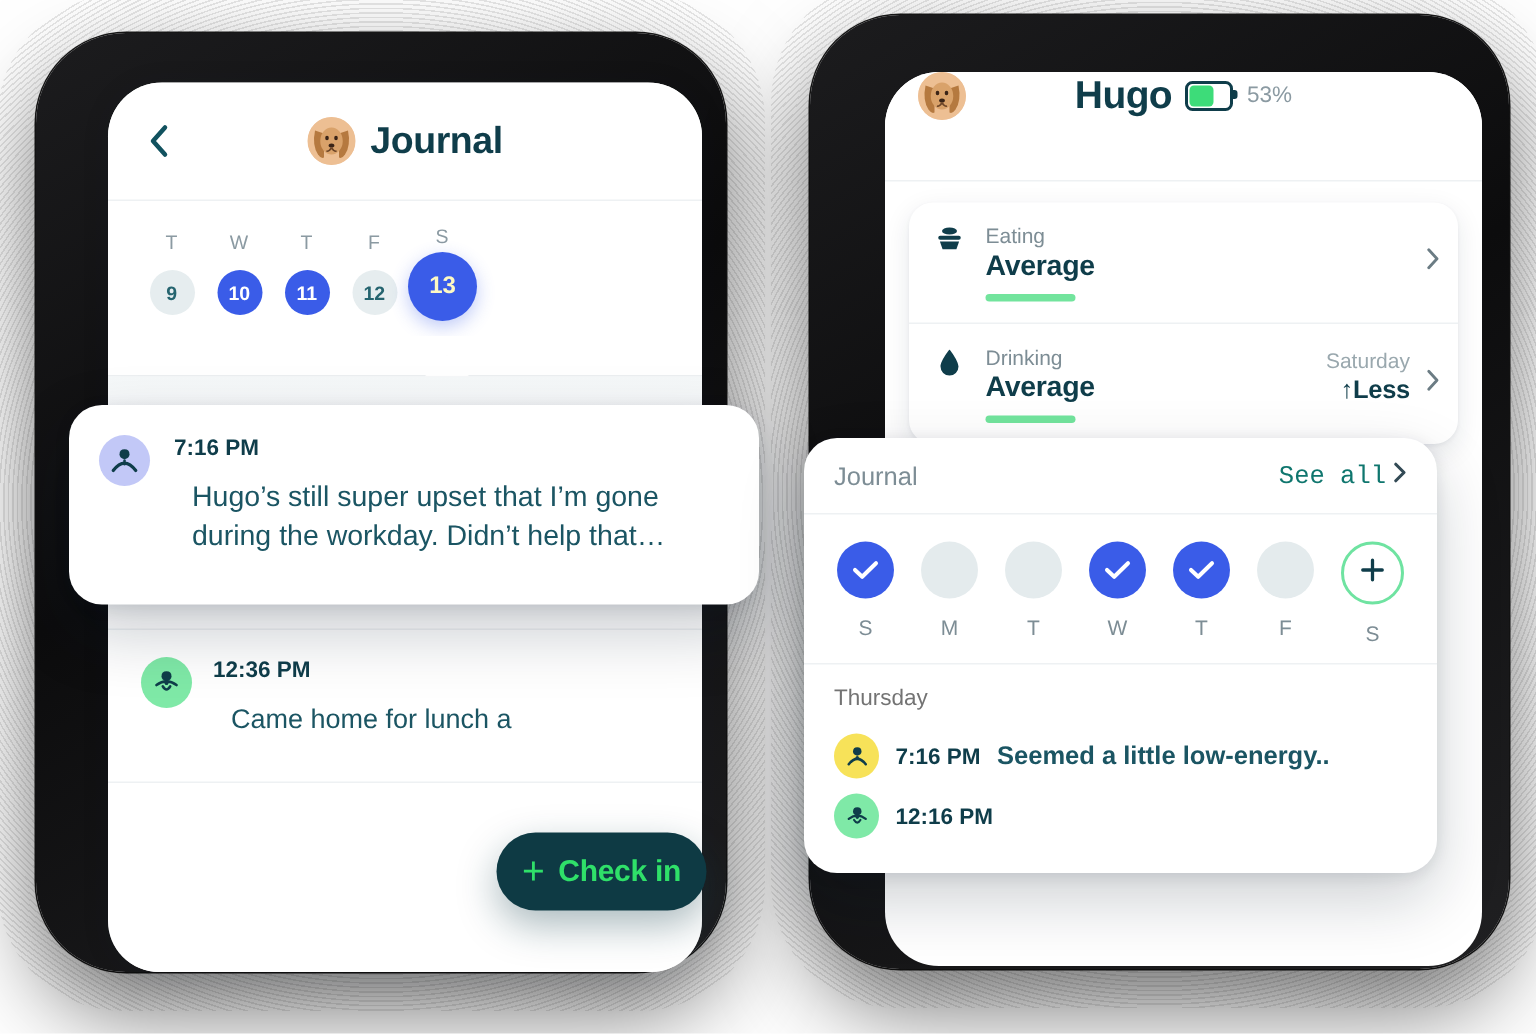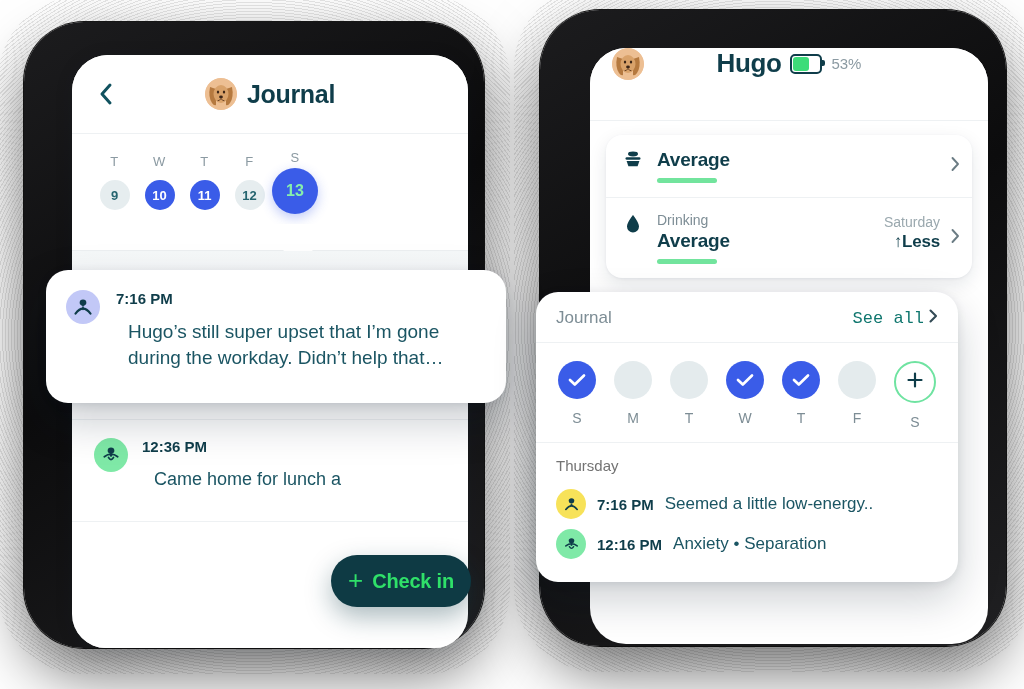--- a/index.html
+++ b/index.html
@@ -79,21 +79,21 @@
   .cal-row{display:flex;align-items:center;padding-left:20px;gap:0;}
   .cal-cell{width:45px;display:flex;flex-direction:column;align-items:center;}
   .cal-dow{font-size:13px;color:#8b9aa2;margin-bottom:11px;letter-spacing:.5px;}
   .cal-pill{
     width:30px;height:30px;border-radius:50%;
     display:flex;align-items:center;justify-content:center;
     font-size:13px;font-weight:600;cursor:pointer;
   }
   .cal-pill.dim{background:#e6edef;color:#25646f;}
   .cal-pill.on{background:#3a5ce8;color:#fff;}
-  .cal-pill.sel{width:46px;height:46px;background:#3a5ce8;color:#86efac;font-size:16px;font-weight:700;
+  .cal-pill.sel{width:46px;height:46px;background:#3a5ce8;color:#fef9c3;font-size:16px;font-weight:700;
      box-shadow:0 4px 12px rgba(58,92,232,.32);}
   .cal-cell.selcell{width:62px;margin-left:-8px;}
   .cal-cell.selcell .cal-dow{margin-bottom:3px;}
 
   .caret-band{
     position:relative;height:26px;background:#fff;
     border-bottom:1px solid #eceff1;
   }
   .caret{
     position:absolute;left:211px;bottom:-1px;width:30px;height:14px;
@@ -196,21 +196,21 @@
   .wd-circle{width:38px;height:38px;border-radius:50%;display:flex;align-items:center;justify-content:center;cursor:pointer;}
   .wd-circle.done{background:#3a5ce8;}
   .wd-circle.empty{background:#e4ebed;}
   .wd-circle.add{background:#fff;border:2px solid #6fe3a1;}
   .wd-lbl{font-size:14px;color:#7d8d95;}
   .jc-body{padding:14px 20px 18px 20px;}
   .jc-day{font-size:15px;color:#737373;margin-bottom:10px;}
   .jc-entry{display:flex;align-items:center;gap:11px;padding:5px 0;cursor:pointer;}
   .jc-bubble{width:30px;height:30px;border-radius:50%;flex:0 0 auto;display:flex;align-items:center;justify-content:center;}
   .jc-time{font-size:15px;font-weight:700;color:#0f3d4a;white-space:nowrap;}
-  .jc-text{font-size:17px;color:#1b5563;}
+  .jc-text{font-size:17px;color:#1b5563;font-weight:bold;}
 
   .scrim{position:absolute;left:0;right:0;bottom:0;height:56px;background:linear-gradient(rgba(255,255,255,0),#fff);pointer-events:none;}
 </style>
 </head>
 <body>
 
 <div class="stage">
 
   <div class="phone" id="phone-left">
     <div class="frame-noise"></div>
@@ -368,20 +368,21 @@
 
         <div class="stat-row">
           <div class="stat-ic">
             <svg width="20" height="17" viewBox="0 0 20 17">
               <ellipse cx="10" cy="3" rx="5" ry="2.4" fill="#0f3d4a"></ellipse>
               <rect x="2.5" y="6.2" width="15" height="2.6" rx="1.3" fill="#0f3d4a"></rect>
               <path d="M3.6 10 h12.8 l-1.8 5.2 h-9.2 z" fill="#0f3d4a"></path>
             </svg>
           </div>
           <div class="stat-main">
+            <div class="stat-label">Eating</div>
             <div class="stat-value">Average</div>
             <div class="stat-bar"></div>
           </div>
           <span class="row-chev">
             <svg width="9" height="15" viewBox="0 0 9 15">
                 <path d="M1.5 1.5 L7 7.5 L1.5 13.5" stroke="#6b7c84" stroke-width="1.9" fill="none" stroke-linecap="round" stroke-linejoin="round"></path>
               </svg>
           </span>
         </div>
 
@@ -500,19 +501,18 @@
         <div class="jc-entry">
           <div class="jc-bubble" style="background:#7fe9a7;">
             <svg width="17" height="17" viewBox="0 0 24 24">
               <path d="M12 3 q4 0 4 4 q0 3 -4 4 q-4 -1 -4 -4 q0 -4 4 -4z" fill="#0f3d4a"></path>
               <path d="M4 14 q4 -3 8 -3 q4 0 8 3" stroke="#0f3d4a" stroke-width="2.2" fill="none" stroke-linecap="round"></path>
               <path d="M9 15 q3 5 6 0" stroke="#0f3d4a" stroke-width="2" fill="none" stroke-linecap="round"></path>
               <circle cx="12" cy="12.5" r="1.5" fill="#0f3d4a"></circle>
             </svg>
           </div>
           <div class="jc-time">12:16 PM</div>
-          <div class="jc-text">Anxiety • Separation</div>
         </div>
       </div>
     </div>
   </div>
 
 </div>
 
 </body></html>

